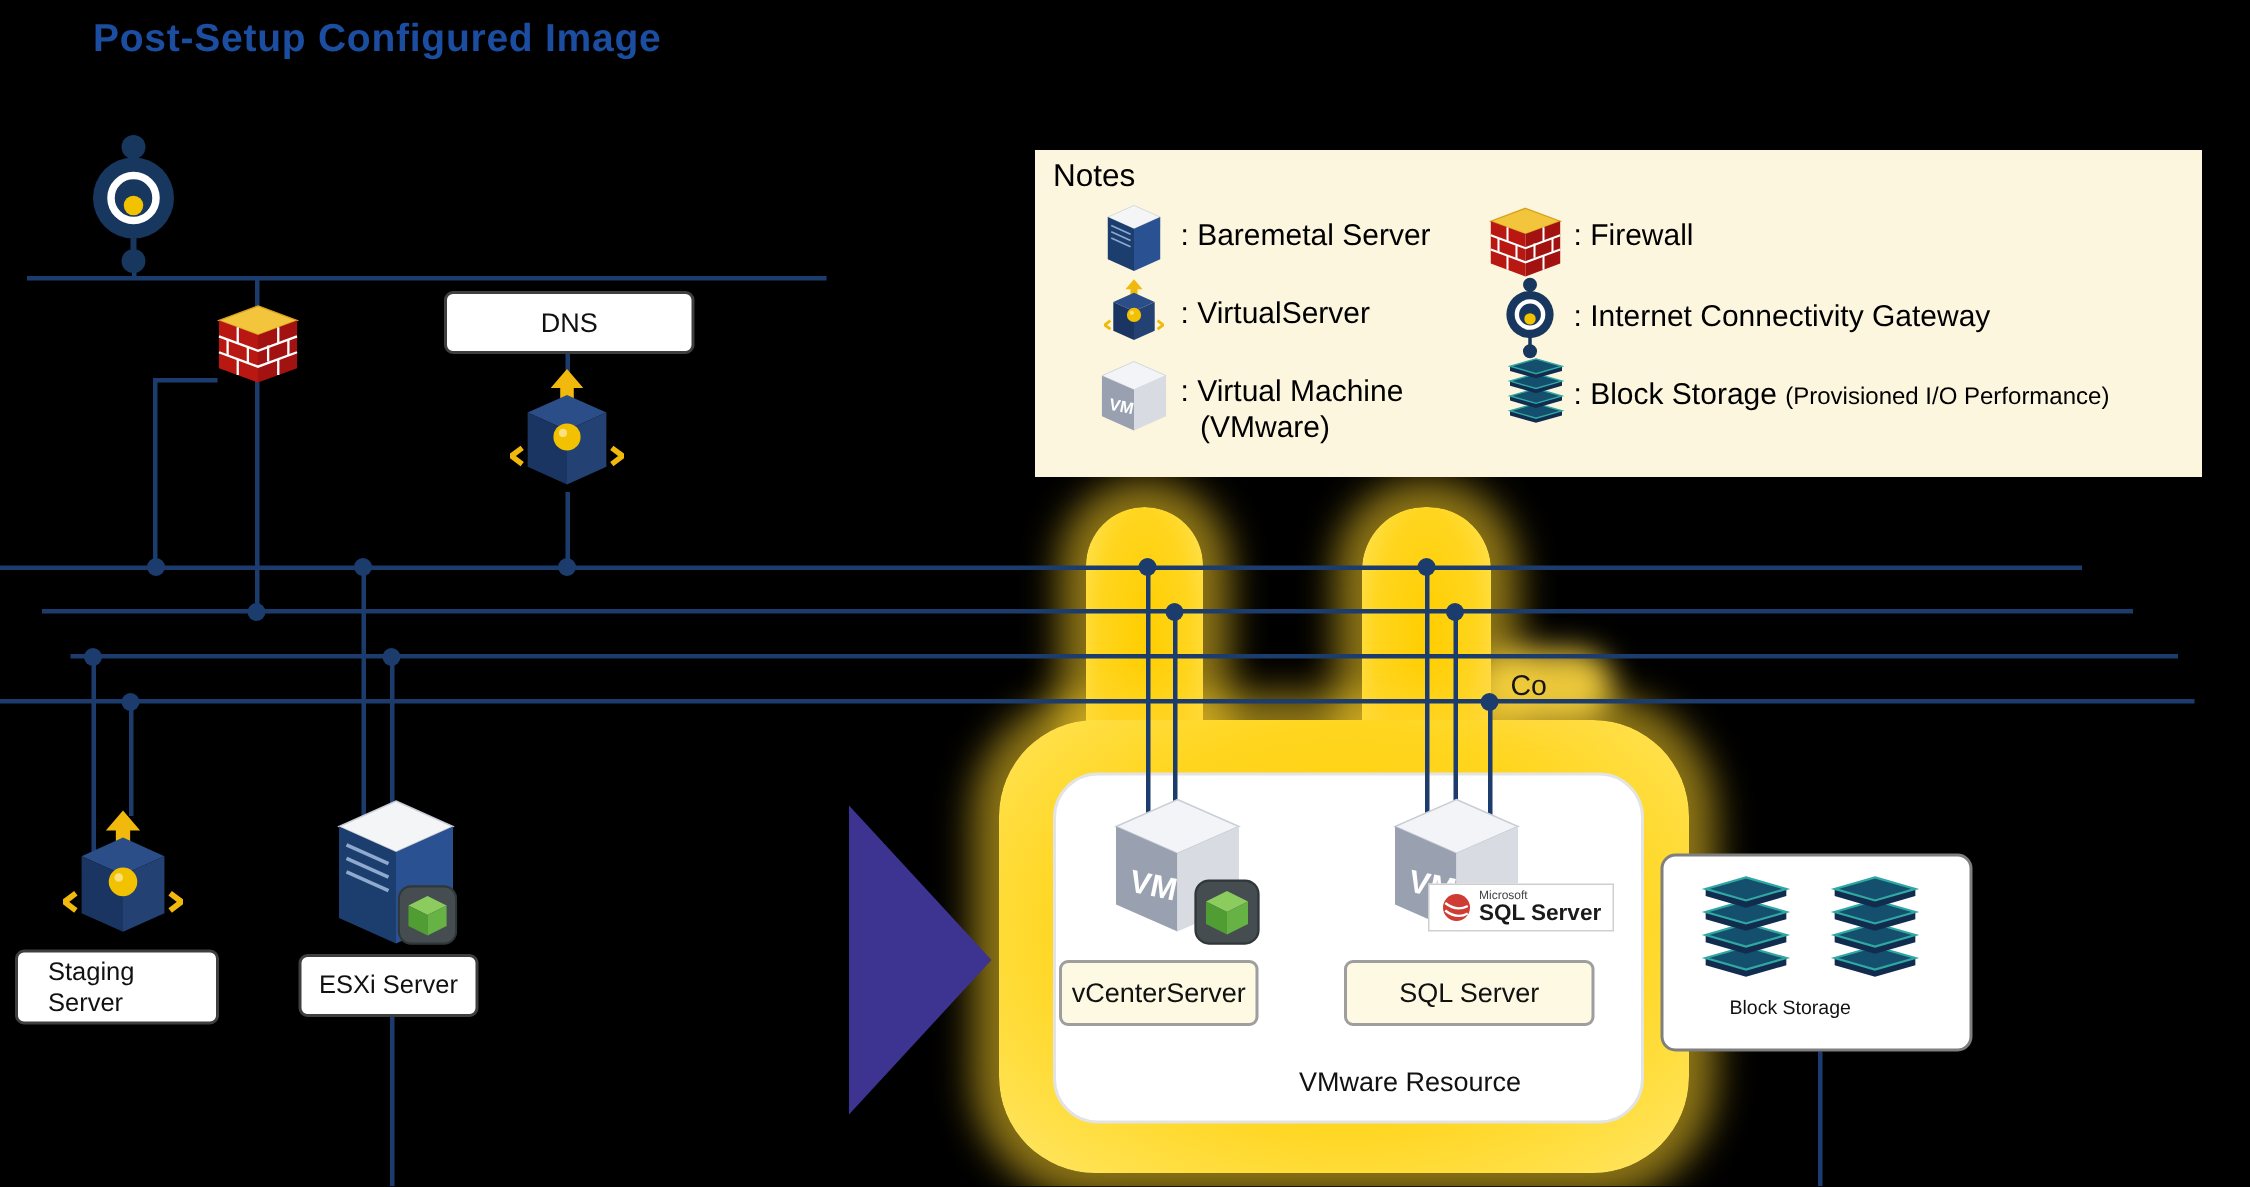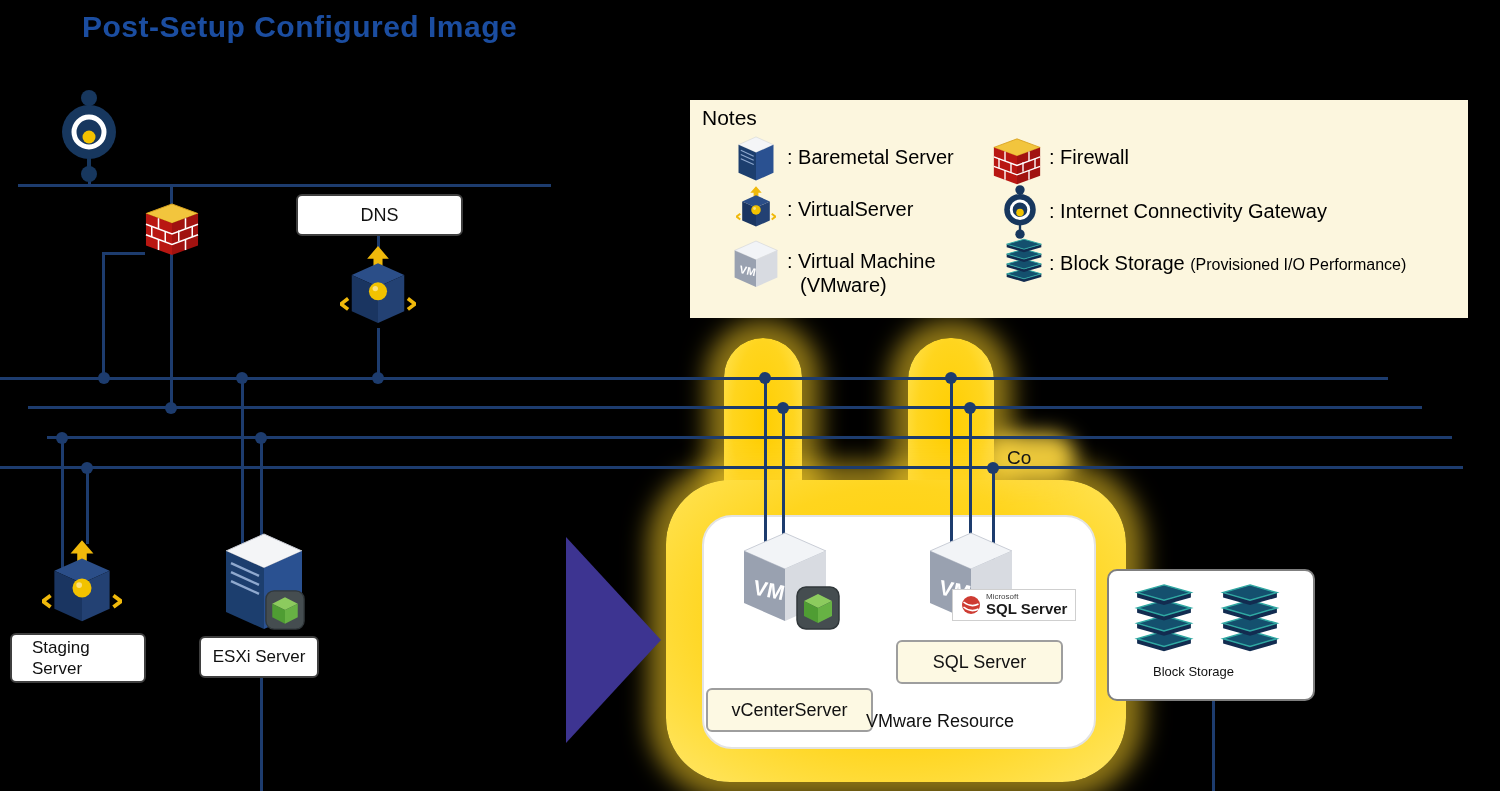--- a/index.html
+++ b/index.html
@@ -1,20 +1,20 @@
 <!DOCTYPE html>
 <html style="--title: #1B4DA0; --line: #1D3C6E; --yellow: #FFD21E; --arrow-purple: #3D3491; --legend-bg: #FCF6DE; --label-cream: #FDF9E3; --firewall-red: #B91712; --icon-navy: #17375E; --accent-yellow: #F2C200;"><head>
 <meta charset="utf-8">
 <style>
   * { margin:0; padding:0; box-sizing:border-box; }
   html,body { background:#000; }
   body { font-family:"Liberation Sans", sans-serif; }
   .canvas { position:relative; width:1500px; height:791px; background:#000; overflow:hidden; }
-  .title { position:absolute; left:62px; top:10px; font-size:30px; font-weight:800;
-           color:var(--title,#1B4DA0); letter-spacing:.5px; z-index:6;margin-left:20px; }
+  .title { position:absolute; left:62px; top:10px; font-size:26px; font-weight:800;
+           color:var(--title,#1B4DA0); letter-spacing:.5px; z-index:6; }
   .hline { position:absolute; height:3px; background:var(--line,#1D3C6E); z-index:3; }
   .vline { position:absolute; width:3px;  background:var(--line,#1D3C6E); z-index:3; }
   .dot   { position:absolute; width:12px; height:12px; border-radius:50%;
            background:var(--line,#1D3C6E); transform:translate(-50%,-50%); z-index:3; }
   .icon  { position:absolute; z-index:4; overflow:visible; }
   .licon { position:absolute; z-index:3; overflow:visible; }
   .labelbox { position:absolute; background:#fff; border:2px solid #3F3F3F; border-radius:6px;
               display:flex; align-items:center; justify-content:center; 
               font-size:17px; color:#111; line-height:1.25; z-index:5; }
   .creambox { background:var(--label-cream,#FDF9E3); border:2px solid #9E9E9E; font-size:18px; }
@@ -253,21 +253,21 @@
 
   <div class="labelbox" style="left:296px; top:194px; width:167px; height:42px; font-size:18px;">
     <span>DNS</span>
   </div>
   <div class="labelbox" style="left:10px; top:633px; width:136px; height:50px; padding:0 20px;">
     <span>Staging Server</span>
   </div>
   <div class="labelbox" style="left:199px; top:636px; width:120px; height:42px;">
     <span>ESXi Server</span>
   </div>
-  <div class="labelbox creambox" style="left:706px; top:640px; width:167px; height:44px;margin-top:48px;">
+  <div class="labelbox creambox" style="left:706px; top:640px; width:133px; height:44px;">
     <span>vCenterServer</span>
   </div>
   <div class="labelbox creambox" style="left:896px; top:640px; width:167px; height:44px;">
     <span>SQL Server</span>
   </div>
 
   <div class="resource-label">VMware Resource</div>
 
   <div class="bsbox">
     <svg class="icon" style="left:24px; top:12px" width="62" height="73">

